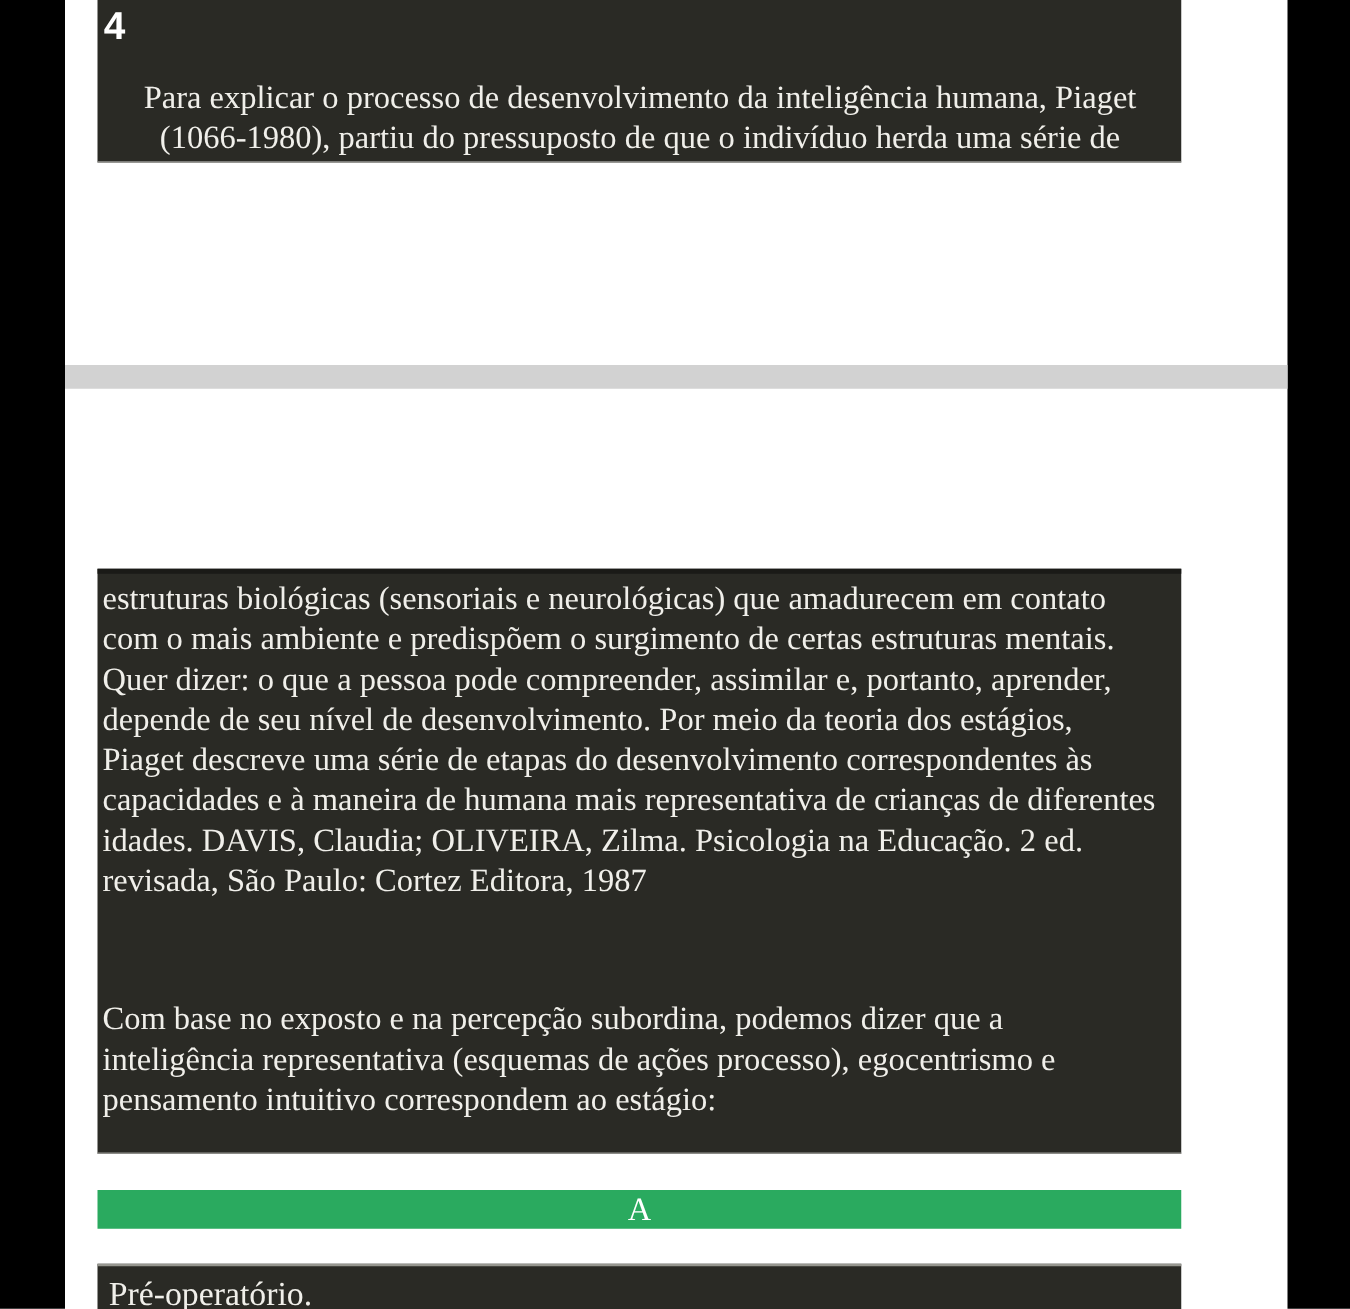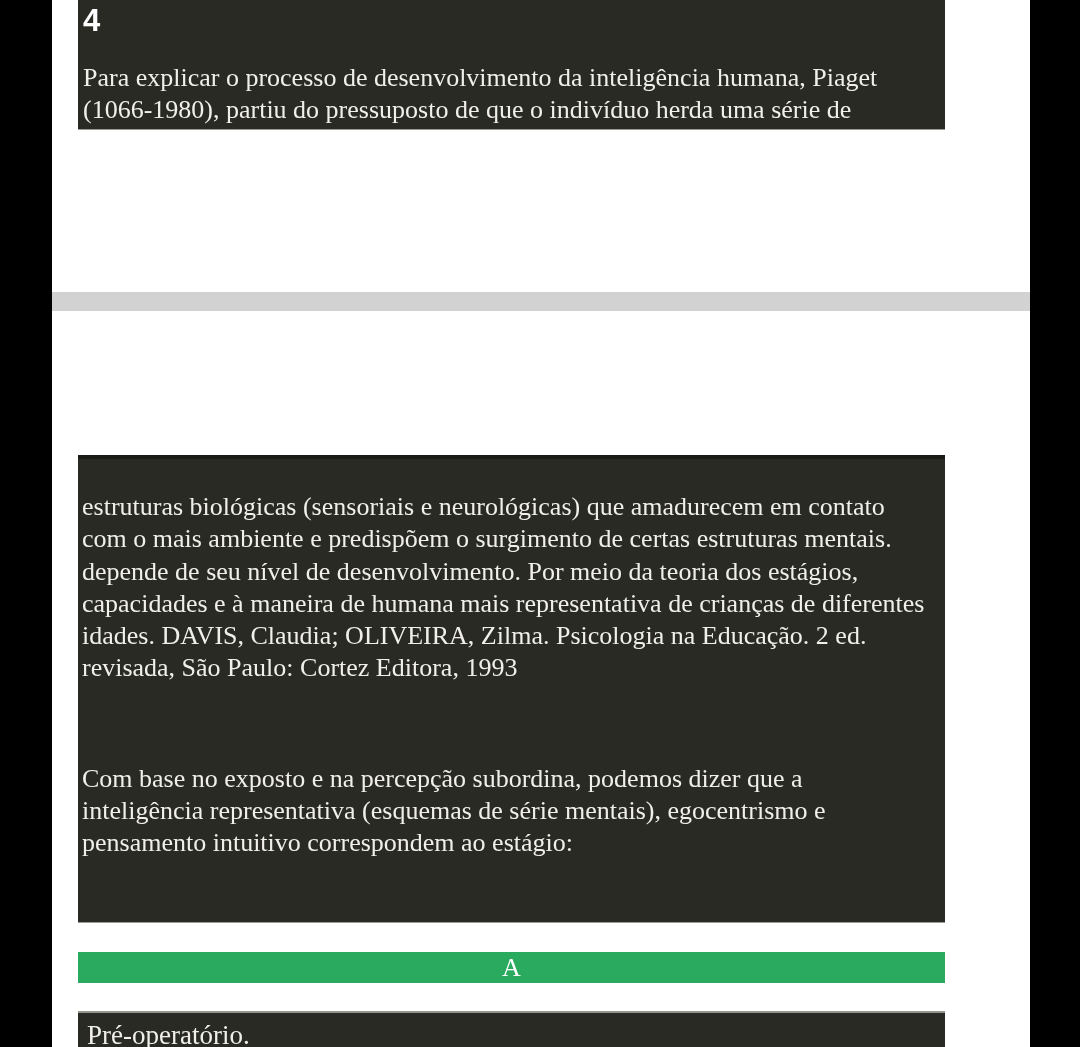--- a/index.html
+++ b/index.html
@@ -36,30 +36,30 @@
     overflow: hidden;
     border-bottom: 1px solid #9a9a96;
   }
   .q-number {
     font-family: "Liberation Sans", "DejaVu Sans", sans-serif;
     font-weight: 700;
     font-size: 31px;
     line-height: 34px;
     color: #ffffff;
   }
-  .q-intro { margin-top: 24px; }
+  .q-intro { margin-top: 24px; text-align: center; }
   .q-body {
     position: absolute; top: 455px; left: 0; right: 0;
     height: 468px;
     padding: 4px 4px 0 4px;
     overflow: hidden;
     border-top: 4px solid #1a1a17;
     border-bottom: 1px solid #9a9a96;
   }
-  .passage { margin-bottom: 78px; margin-top: 28px; }
+  .passage { margin-bottom: 78px; }
   .line-group > div {
     line-height: 32.3px;
     white-space: nowrap;
     overflow: hidden;
   }
   .option-letter {
     position: absolute; top: 952px; left: 0; right: 0;
     height: 31px;
     background: var(--option_accent, #2aaa5f);
     color: #ffffff;
@@ -92,28 +92,30 @@
     <div class="q-intro line-group">
         <div>Para explicar o processo de desenvolvimento da inteligência humana, Piaget</div>
         <div>(1066-1980), partiu do pressuposto de que o indivíduo herda uma série de</div>
       </div>
   </section>
 
   <section class="dark-block q-body">
     <div class="passage line-group">
         <div>estruturas biológicas (sensoriais e neurológicas) que amadurecem em contato</div>
         <div>com o mais ambiente e predispõem o surgimento de certas estruturas mentais.</div>
+        <div>Quer dizer: o que a pessoa pode compreender, assimilar e, portanto, aprender,</div>
         <div>depende de seu nível de desenvolvimento. Por meio da teoria dos estágios,</div>
+        <div>Piaget descreve uma série de etapas do desenvolvimento correspondentes às</div>
         <div>capacidades e à maneira de humana mais representativa de crianças de diferentes</div>
         <div>idades. DAVIS, Claudia; OLIVEIRA, Zilma. Psicologia na Educação. 2 ed.</div>
-        <div>revisada, São Paulo: Cortez Editora, 1993</div>
+        <div>revisada, São Paulo: Cortez Editora, 1987</div>
       </div>
     <div class="prompt line-group">
         <div>Com base no exposto e na percepção subordina, podemos dizer que a</div>
-        <div>inteligência representativa (esquemas de série mentais), egocentrismo e</div>
+        <div>inteligência representativa (esquemas de ações processo), egocentrismo e</div>
         <div>pensamento intuitivo correspondem ao estágio:</div>
       </div>
   </section>
 
   <div class="option-letter">A</div>
 
   <div class="dark-block option-text">Pré-operatório.</div>
 
 </div>
 

